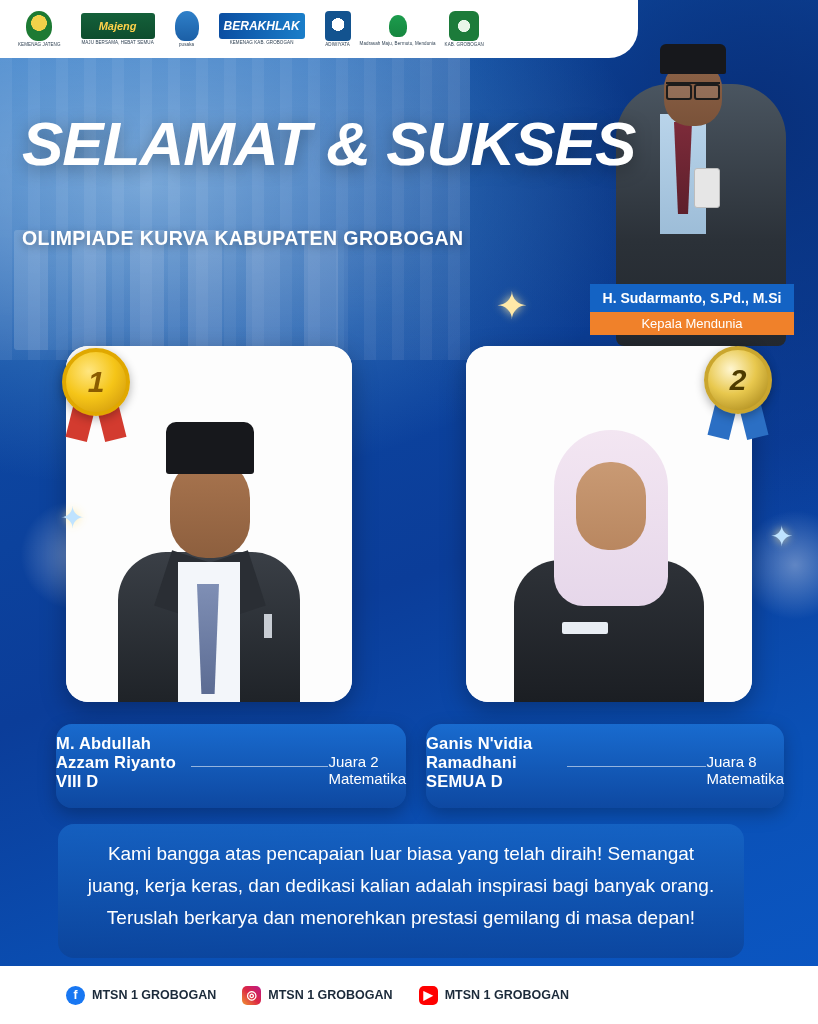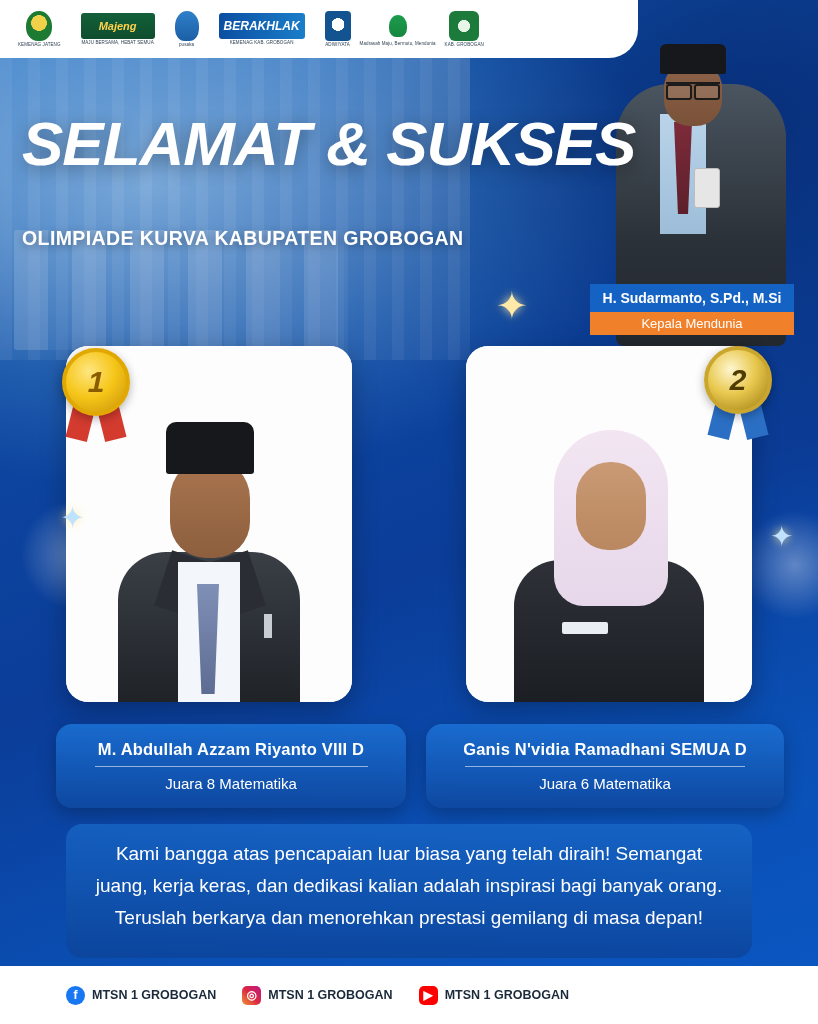--- a/index.html
+++ b/index.html
@@ -213,32 +213,32 @@
     background: radial-gradient(circle at 38% 32%, #fff6d0 0%, #e8c84e 45%, #9c7a10 100%);
     border-color:#caa62e; color:#4d3b00;
   }
   .medal.silver .ribbon-l, .medal.silver .ribbon-r { background:#2b6fc4; }
 
   
   .banner {
     position: absolute; z-index: 5; height: 84px; border-radius: 16px;
     background: linear-gradient(180deg, rgba(26,110,210,.92), rgba(14,72,160,.92));
     box-shadow: 0 6px 18px rgba(0,0,0,.25);
-    display: flex; flex-direction: column; align-items: center; justify-content: center;
+    display: flex; flex-direction: row; align-items: center; justify-content: center;
     color: #ffffff;
   }
   .banner.left { left: 56px; top: 724px; width: 350px; }
   .banner.right { left: 426px; top: 724px; width: 358px; }
   .banner .bname { font-weight: bold; font-size: 16.5px; letter-spacing: .2px; padding-bottom: 7px; }
   .banner .bdiv { width: 78%; height: 1px; background: rgba(255,255,255,.55); }
   .banner .bsub { font-size: 15px; padding-top: 8px; }
 
   
   .message {
-    position: absolute; left: 66px; top: 824px; width: 686px; height: 134px; z-index: 5;
+    position: absolute; left: 58px; top: 824px; width: 686px; height: 134px; z-index: 5;
     background: linear-gradient(180deg, rgba(24,104,200,.75), rgba(12,66,150,.75));
     border-radius: 16px;
     color: #ffffff;
     font-size: 19px;
     line-height: 32px;
     text-align: center;
     padding: 14px 22px;
   }
 
   
@@ -365,26 +365,26 @@
   </div>
   <div class="medal silver" style="left:700px;top:346px;">
     <div class="ribbon-l"></div>
     <div class="ribbon-r"></div>
     <div class="disc">2</div>
   </div>
 
   <div class="banner left">
     <div class="bname">M. Abdullah Azzam Riyanto  VIII D</div>
     <div class="bdiv"></div>
-    <div class="bsub">Juara 8 Matematika</div>
+    <div class="bsub">Juara 2 Matematika</div>
   </div>
   <div class="banner right">
     <div class="bname">Ganis N'vidia Ramadhani SEMUA D</div>
     <div class="bdiv"></div>
-    <div class="bsub">Juara 6 Matematika</div>
+    <div class="bsub">Juara 8 Matematika</div>
   </div>
 
   <div class="message">Kami bangga atas pencapaian luar biasa yang telah diraih! Semangat juang, kerja keras, dan dedikasi kalian adalah inspirasi bagi banyak orang. Teruslah berkarya dan menorehkan prestasi gemilang di masa depan!</div>
 
   <div class="footer">
     <div class="social">
       <div class="item">
         <span class="ic fb">f</span>
         <span>MTSN 1 GROBOGAN</span>
       </div>

